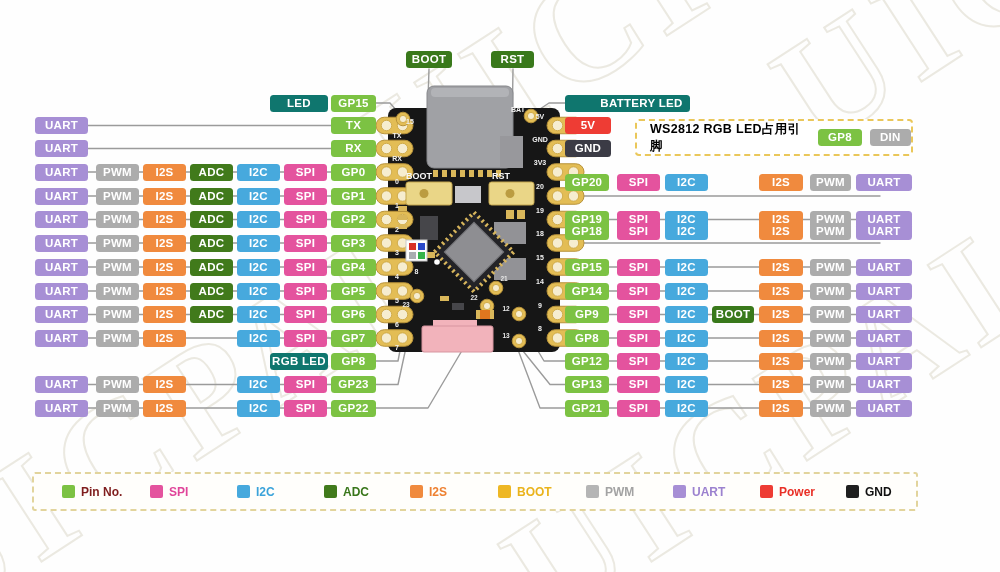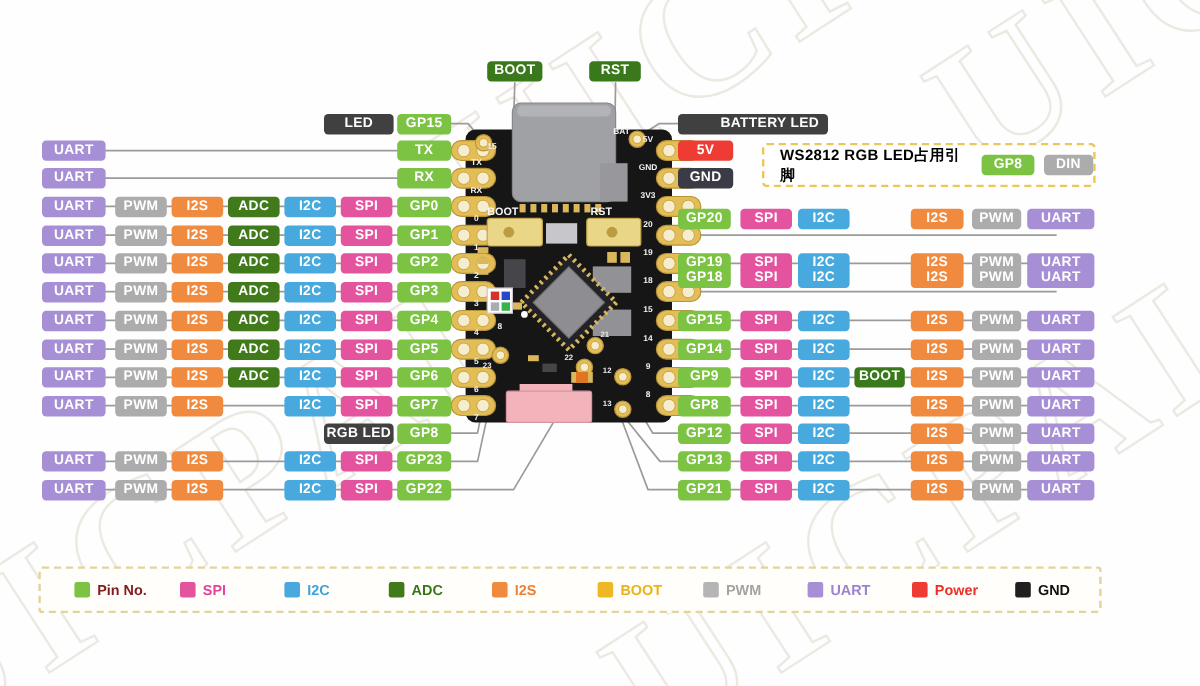--- a/index.html
+++ b/index.html
@@ -16,21 +16,21 @@
   .padC{fill:#f6edd0;stroke:#c9a23c;stroke-width:.8;}
   .sk{fill:#f2f2f2;font:bold 7px "Liberation Sans",sans-serif;}
   .sk2{fill:#e8e8e8;font:bold 6.5px "Liberation Sans",sans-serif;}
   .skb{fill:#f6f6f6;font:bold 9px "Liberation Sans",sans-serif;}
   
   .row{position:absolute;left:0;width:100%;height:17px;z-index:3;}
   .b{position:absolute;height:17px;border-radius:3.5px;color:#fff;font-weight:bold;font-size:11.5px;
      text-align:center;line-height:17px;letter-spacing:.3px;z-index:3;}
   .uart{background:#a78fd5;}  .pwm{background:#acacac;}  .i2s{background:#f08a3e;}
   .adc{background:#417a1b;}   .i2c{background:#47a9dd;}  .spi{background:#e4539e;}
-  .gp{background:#7cc243;}    .yellow{background:#404040;} .red{background:#ee3c34;}
+  .gp{background:#7cc243;}    .yellow{background:#0f766e;} .red{background:#ee3c34;}
   .dark{background:#3b3b45;}  .dgreen{background:#39791b;}
   
   .L0{left:35px;width:53px;} .L1{left:96px;width:43px;} .L2{left:143px;width:43px;}
   .L3{left:190px;width:43px;} .L4{left:237px;width:43px;} .L5{left:284px;width:43px;}
   .L6{left:331px;width:45px;} .Lled{left:270px;width:58px;}
   
   .R0{left:565px;width:44px;} .R1{left:617px;width:43px;} .R2{left:665px;width:43px;}
   .Rb{left:712px;width:42px;} .R3{left:759px;width:44px;} .R4{left:810px;width:41px;}
   .R5{left:856px;width:56px;}
   .Rbat{left:565px;width:97px;padding-left:28px;} .Rpow{left:565px;width:46px;} .R3v3{left:565px;width:72px;}

